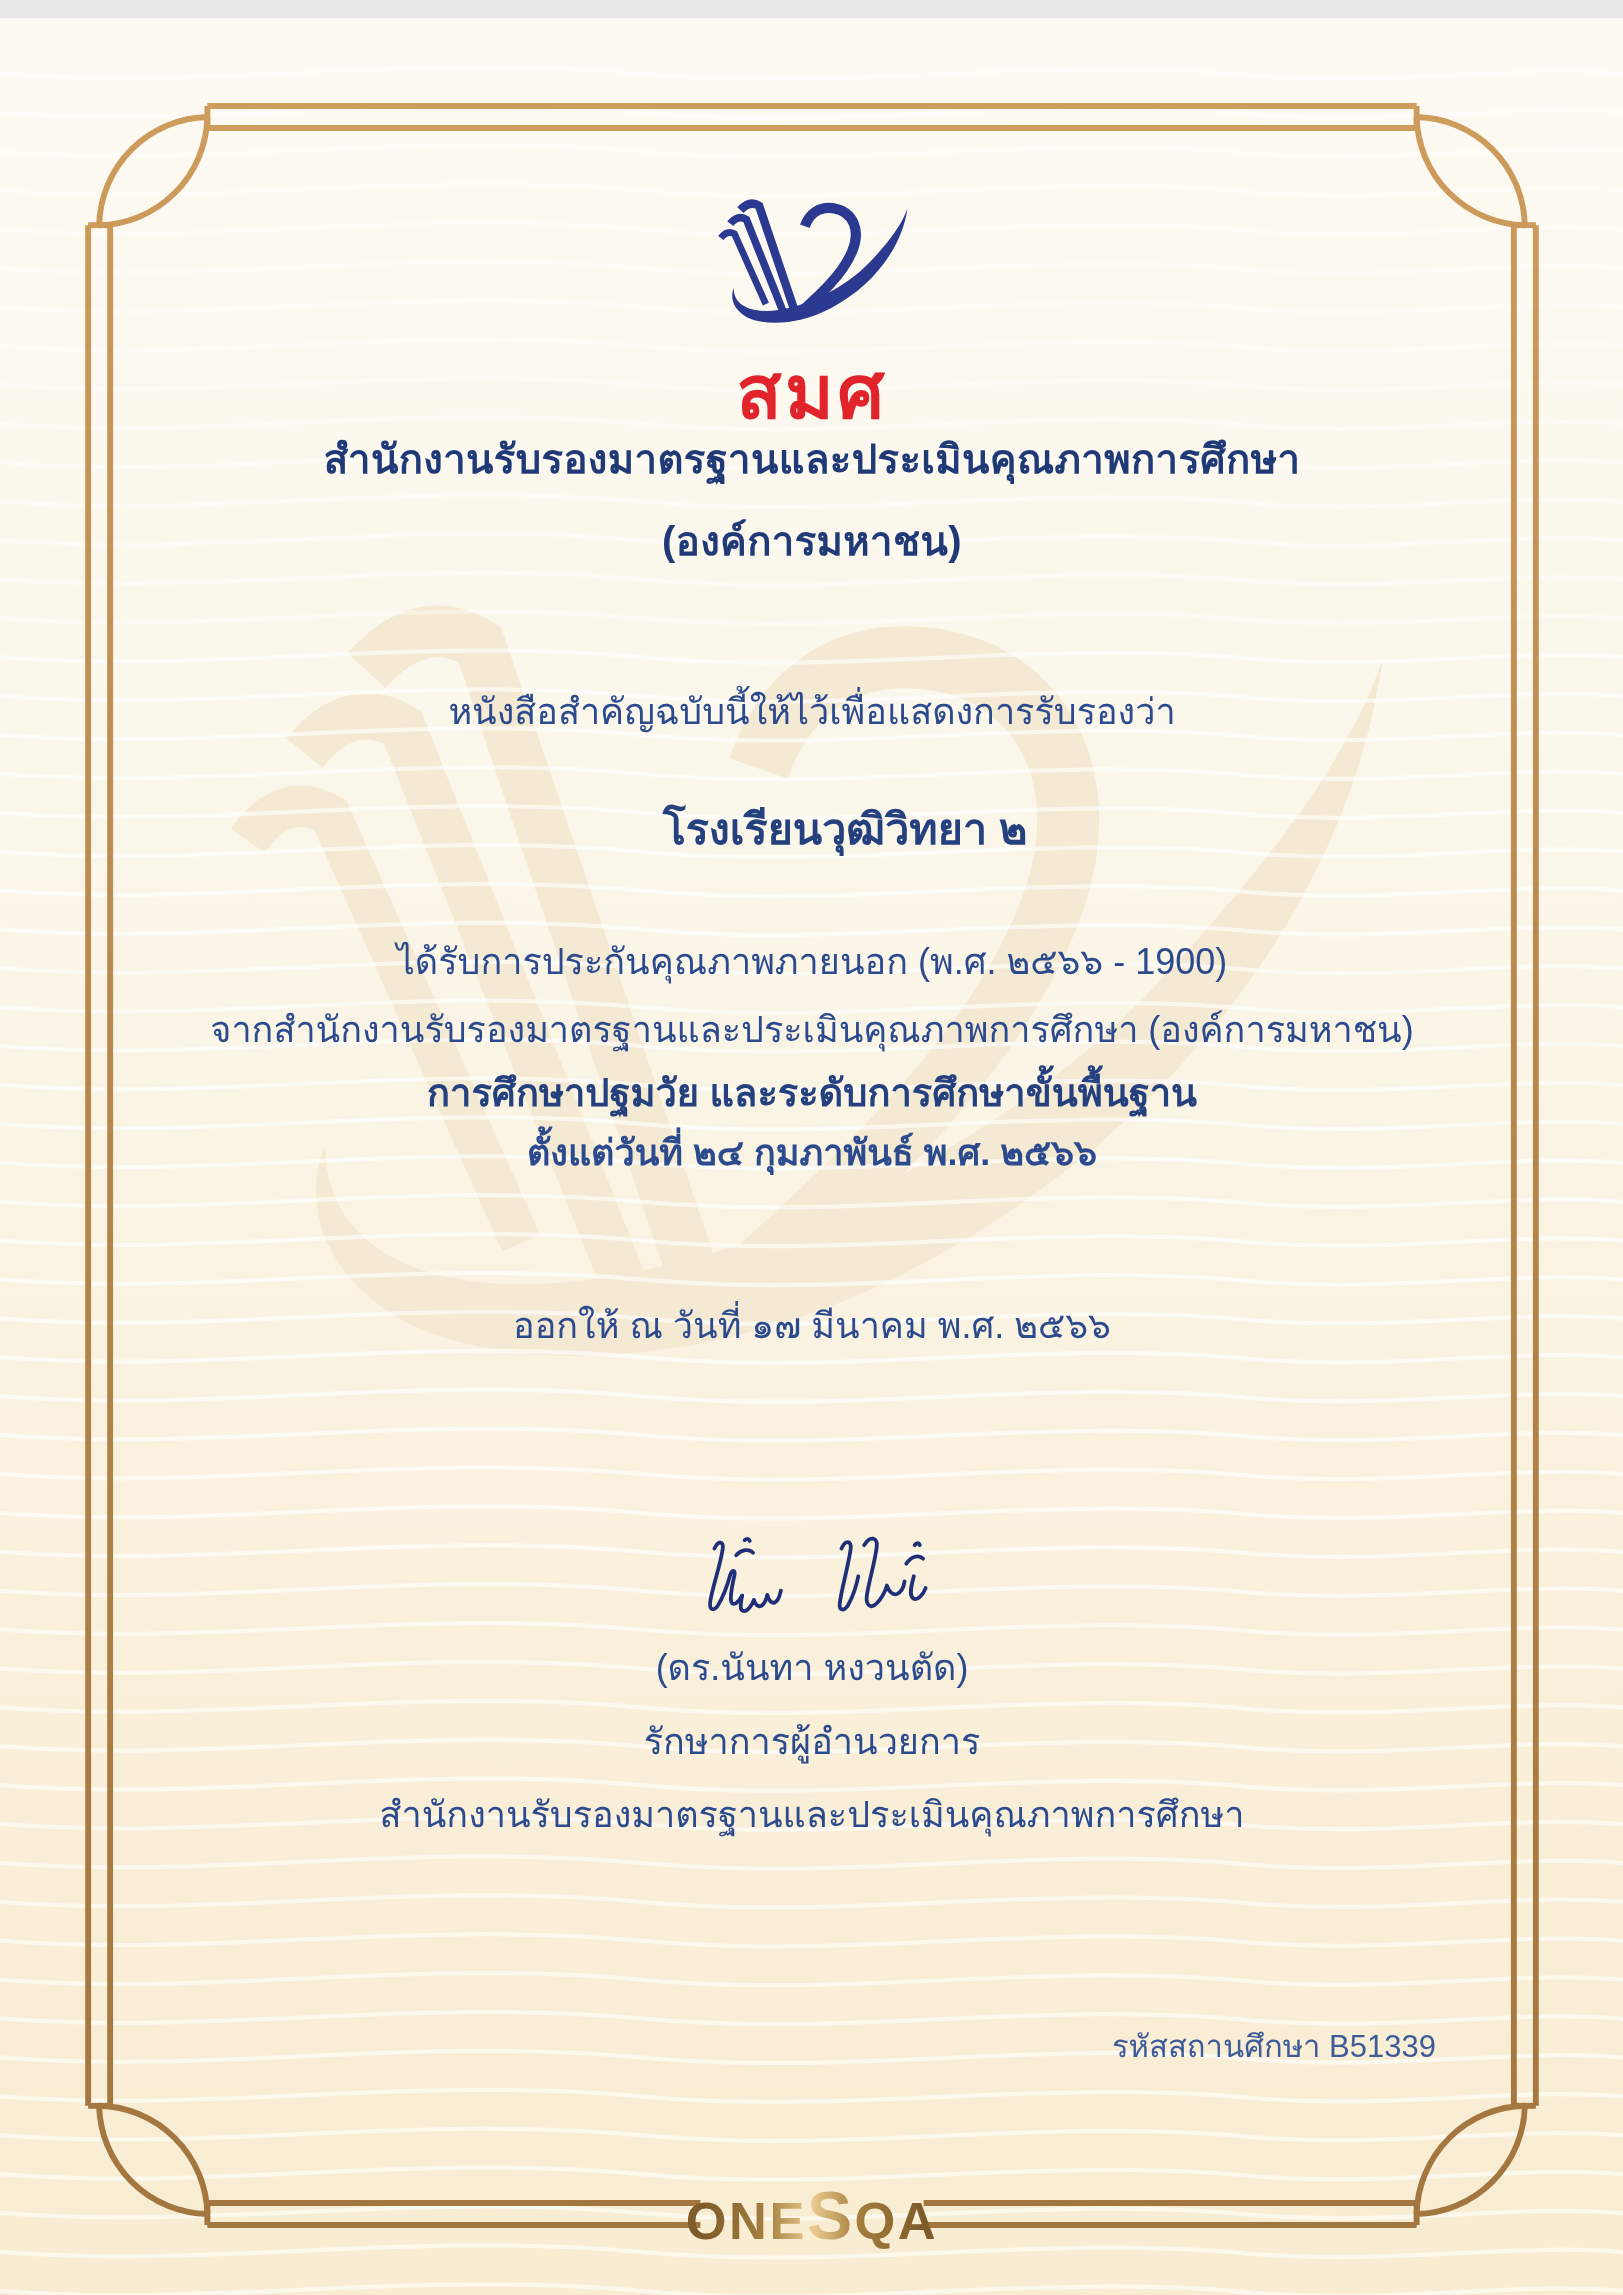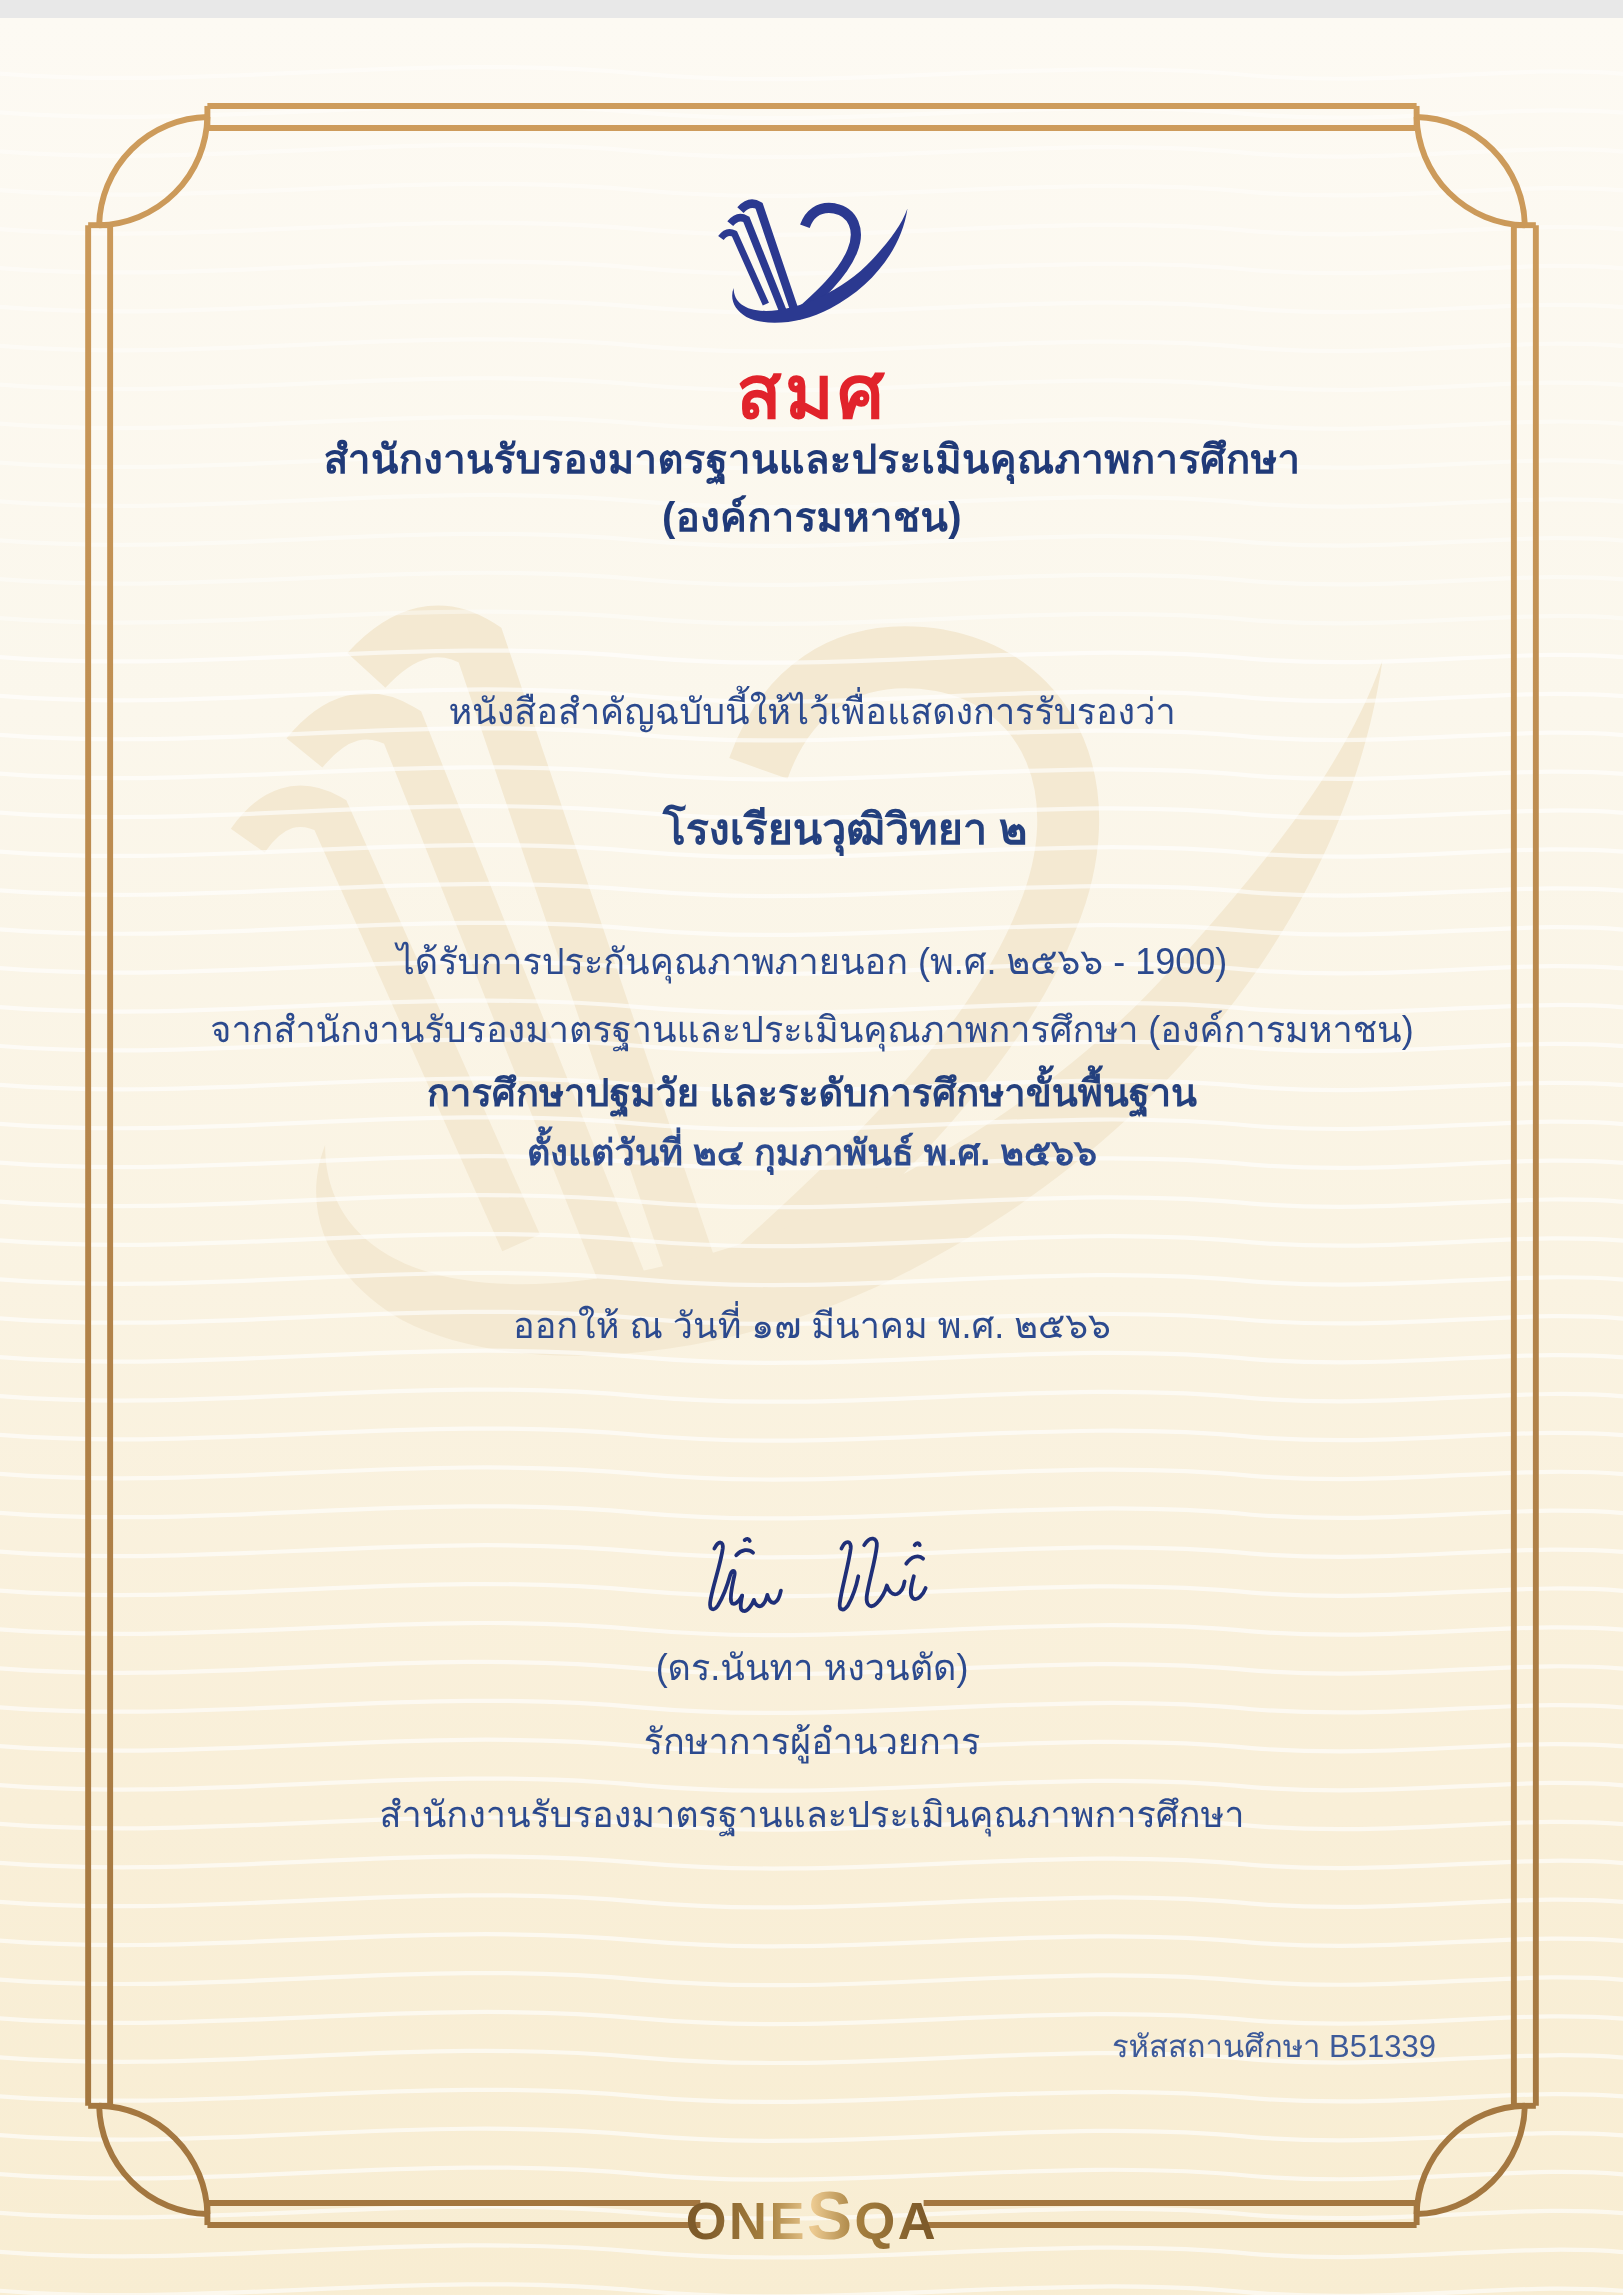--- a/index.html
+++ b/index.html
@@ -23,21 +23,21 @@
   .t-org{font-size:40px;font-weight:700;color:#203a78;letter-spacing:0.4px;}
   .t-body{font-size:36px;font-weight:400;color:#2c4a8e;}
   .t-school{font-size:43px;font-weight:700;color:#24407e;padding-left:33px;}
   .t-strong{font-size:38px;font-weight:700;color:#24407e;}
   .t-acronym{font-size:74px;font-weight:700;color:#e1232b;letter-spacing:3.4px;}
   .t-code{
     position:absolute;right:188px;top:2003px;
     font-size:31px;color:#3d5a99;text-align:right;
   }
   .pos-org1{top:414px;}
-  .pos-org2{top:472px;}
+  .pos-org2{top:496px;}
   .pos-intro{top:670px;}
   .pos-school{top:782px;}
   .pos-acc{top:920px;}
   .pos-from{top:988px;}
   .pos-levels{top:1050px;}
   .pos-since{top:1111px;font-weight:bold;}
   .pos-issued{top:1284px;}
   .pos-name{top:1626px;}
   .pos-title{top:1700px;}
   .pos-sorg{top:1773px;}

